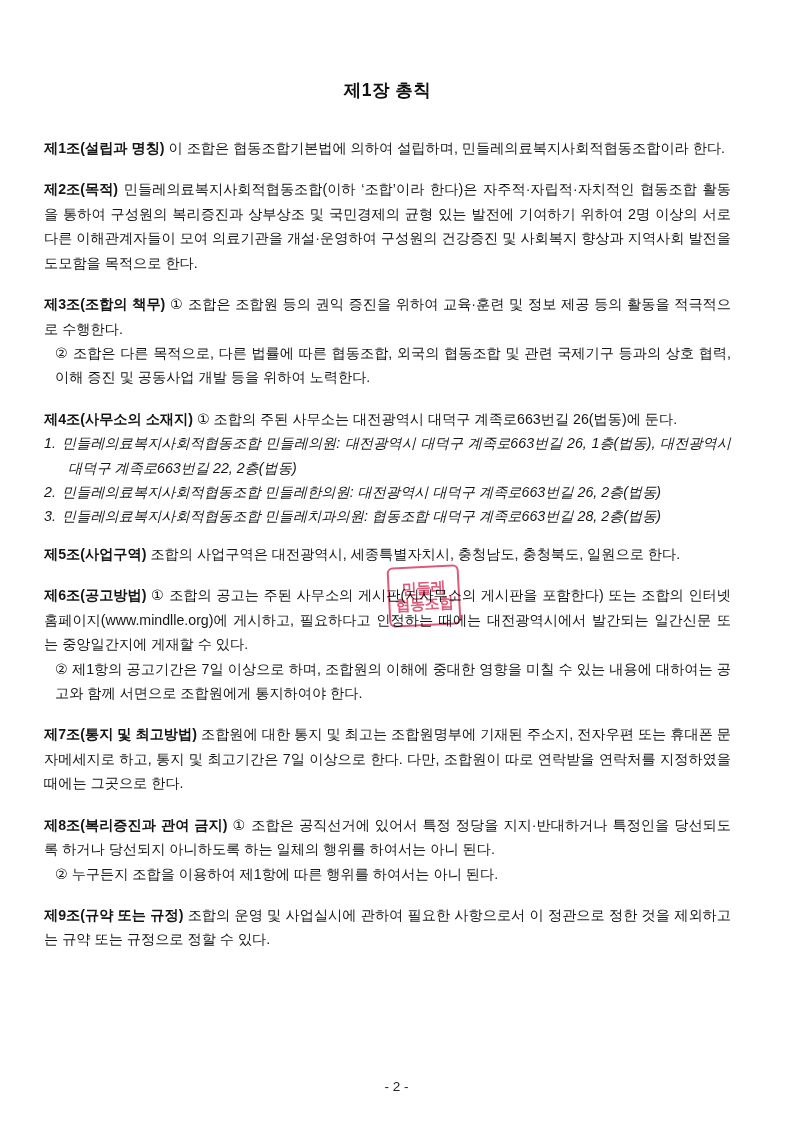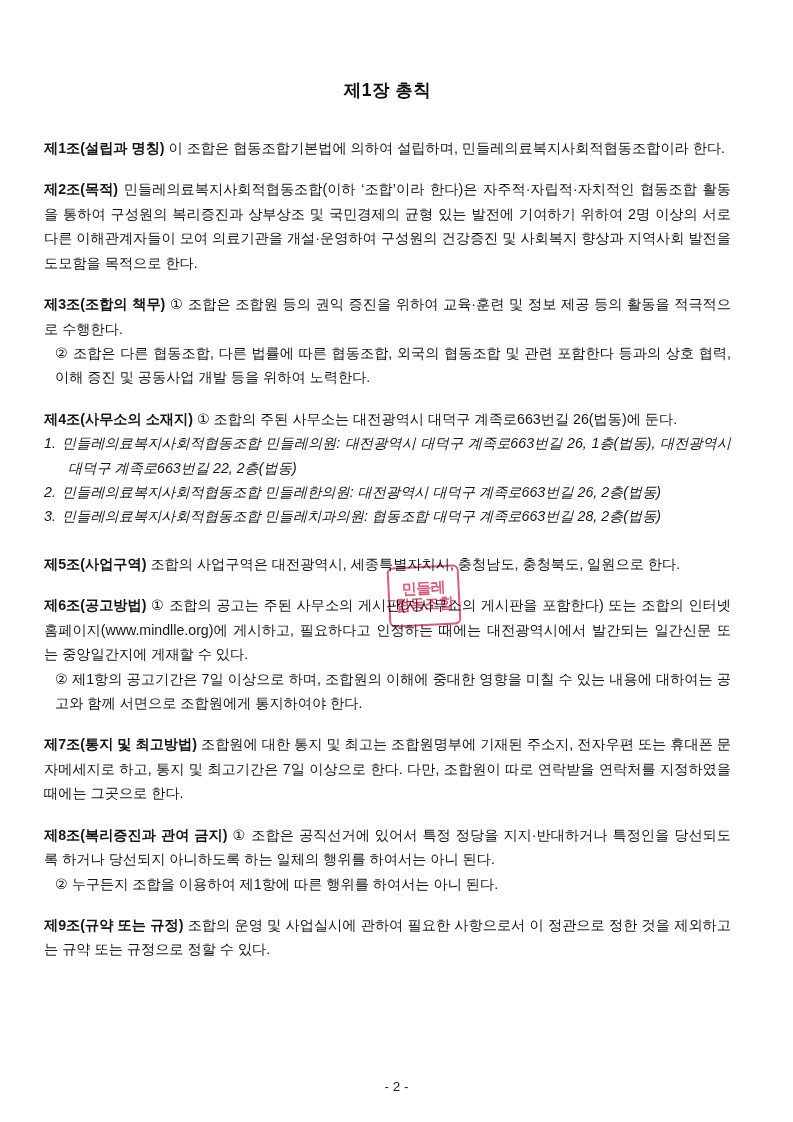--- a/index.html
+++ b/index.html
@@ -59,21 +59,21 @@
     padding-left: 24px;
     text-indent: -24px;
     text-align: justify;
     font-style: italic;
   }
   .numlist li .ln {
     display: inline-block;
     width: 18px;
     text-indent: 0;
   }
-  .tight { margin-bottom: 23px; }
+  .tight { margin-bottom: 13px; }
   .footer-page {
     position: absolute;
     bottom: 28px;
     left: 0;
     width: 793px;
     text-align: center;
     font-size: 13.5px;
     color: #222;
   }
   
@@ -114,21 +114,21 @@
   </div>
 
   <div class="article">
     <span class="lead">제2조(목적)</span>
     <span>민들레의료복지사회적협동조합(이하 ‘조합’이라 한다)은 자주적·자립적·자치적인 협동조합 활동을 통하여 구성원의 복리증진과 상부상조 및 국민경제의 균형 있는 발전에 기여하기 위하여 2명 이상의 서로 다른 이해관계자들이 모여 의료기관을 개설·운영하여 구성원의 건강증진 및 사회복지 향상과 지역사회 발전을 도모함을 목적으로 한다.</span>
   </div>
 
   <div class="article">
     <span class="lead">제3조(조합의 책무)</span>
     <span>① 조합은 조합원 등의 권익 증진을 위하여 교육·훈련 및 정보 제공 등의 활동을 적극적으로 수행한다.</span>
-    <span class="para indent">② 조합은 다른 협동조합, 다른 법률에 따른 협동조합, 외국의 협동조합 및 관련 포함한다 등과의 상호 협력, 이해 증진 및 공동사업 개발 등을 위하여 노력한다.</span>
+    <span class="para indent">② 조합은 다른 목적으로, 다른 법률에 따른 협동조합, 외국의 협동조합 및 관련 국제기구 등과의 상호 협력, 이해 증진 및 공동사업 개발 등을 위하여 노력한다.</span>
   </div>
 
   <div class="article tight">
     <span class="lead">제4조(사무소의 소재지)</span>
     <span>① 조합의 주된 사무소는 대전광역시 대덕구 계족로663번길 26(법동)에 둔다.</span>
     <ul class="numlist">
       <li><span class="ln">1.</span><span>민들레의료복지사회적협동조합 민들레의원: 대전광역시 대덕구 계족로663번길 26, 1층(법동), 대전광역시 대덕구 계족로663번길 22, 2층(법동)</span></li>
       <li><span class="ln">2.</span><span>민들레의료복지사회적협동조합 민들레한의원: 대전광역시 대덕구 계족로663번길 26, 2층(법동)</span></li>
       <li><span class="ln">3.</span><span>민들레의료복지사회적협동조합 민들레치과의원: 협동조합 대덕구 계족로663번길 28, 2층(법동)</span></li>
     </ul>

